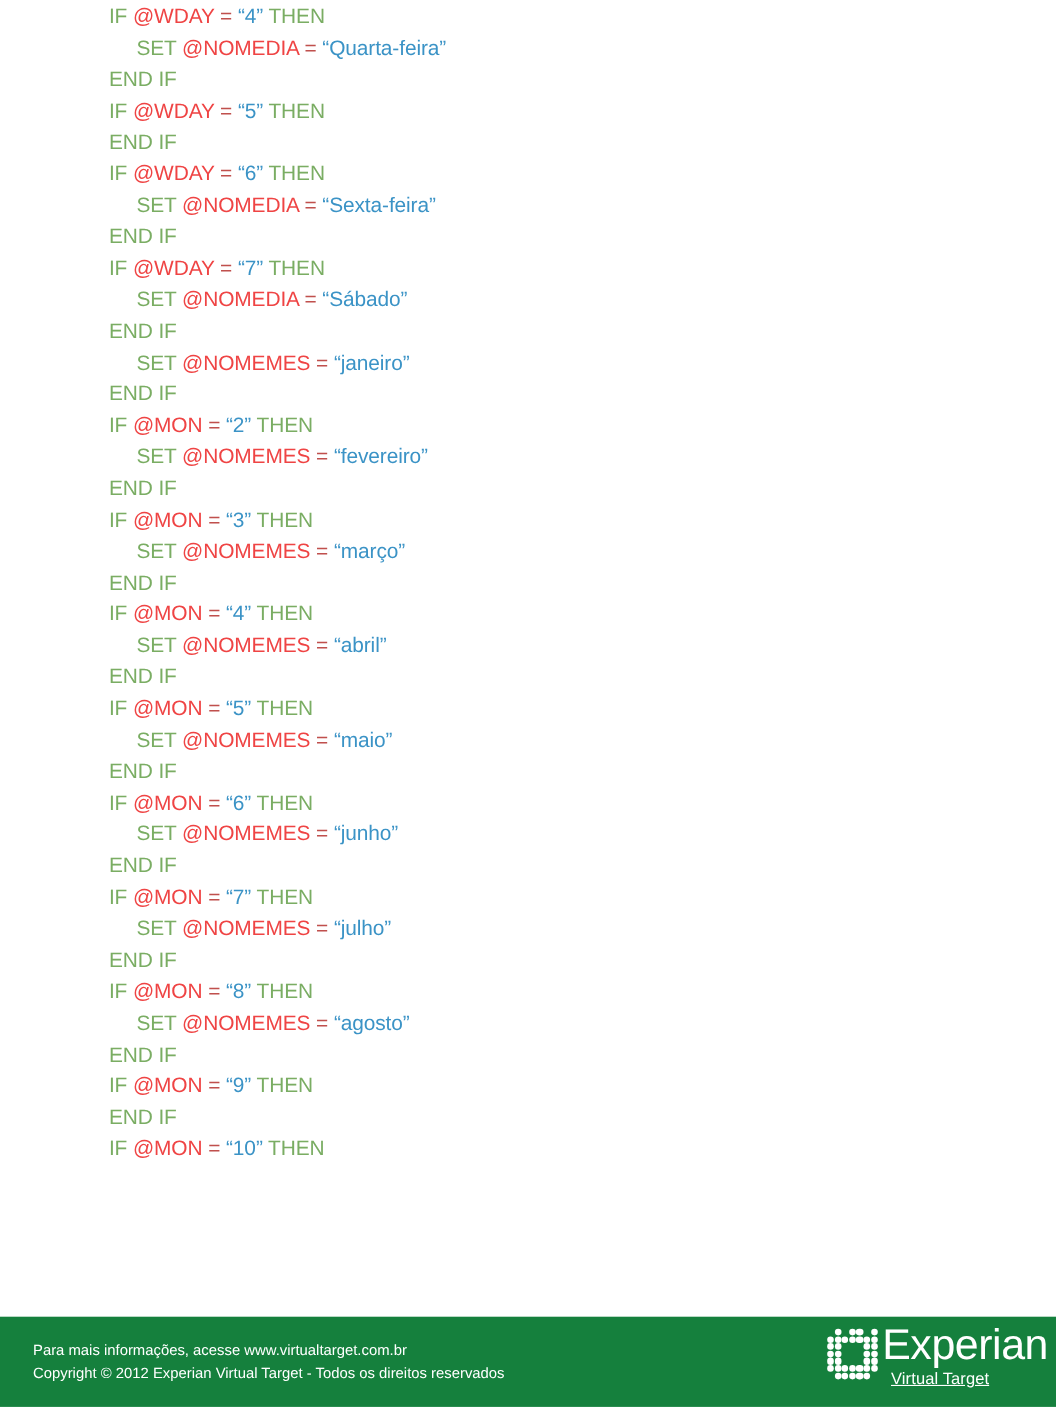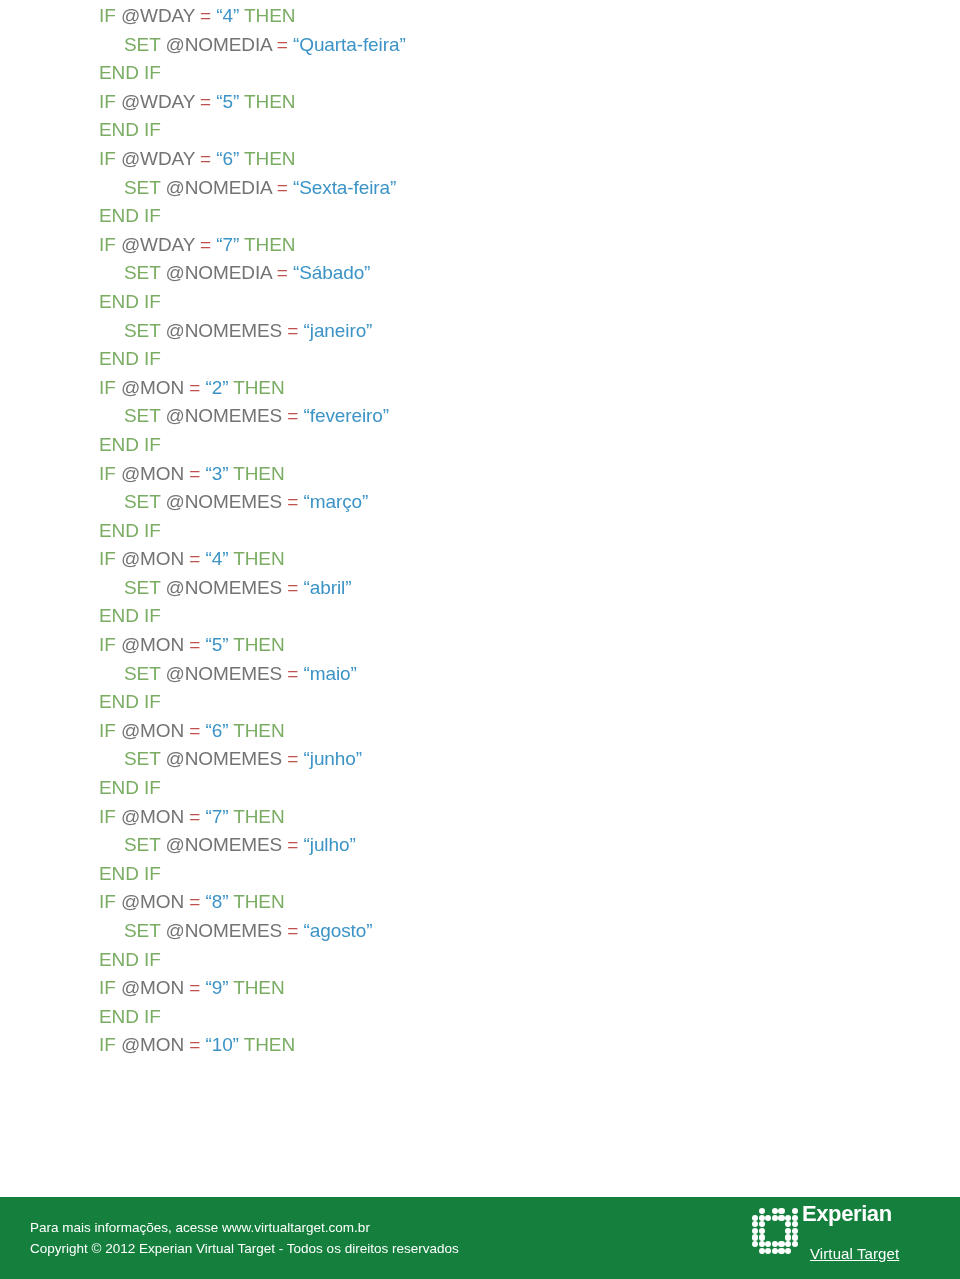--- a/index.html
+++ b/index.html
@@ -29,21 +29,21 @@
     line-height: 28.6px;
     padding-left: 99px;
     font-size: 19px;
     letter-spacing: -0.1px;
     white-space: pre;
   }
   .code-line.indent {
     padding-left: 124px;
   }
   .tok-kw   { color: #7aad63; margin-top: 22px; }
-  .tok-var  { color: #737373; }
+  .tok-var  { color: #ef4444; }
   .tok-str  { color: #3b93c6; }
   .tok-op   { color: #c0504d; }
 
   
   #footer {
     position: absolute;
     left: 0;
     top: 1197px;
     width: 960px;
     height: 82px;
@@ -79,23 +79,23 @@
     background: #ffffff;
     border-radius: 50%;
     width: 6.2px;
     height: 6.2px;
   }
   #logo-word {
     position: absolute;
     left: 72px;
     top: -4px;
     color: #ffffff;
-    font-size: 22px;
+    font-size: 39px;
     letter-spacing: -0.4px;
-    font-weight: 700;
+    font-weight: 400;
     white-space: pre;
   }
   #logo-sub {
     position: absolute;
     left: 80px;
     top: 40px;
     color: #ffffff;
     font-size: 15px;
     letter-spacing: 0.1px;
     white-space: pre;

